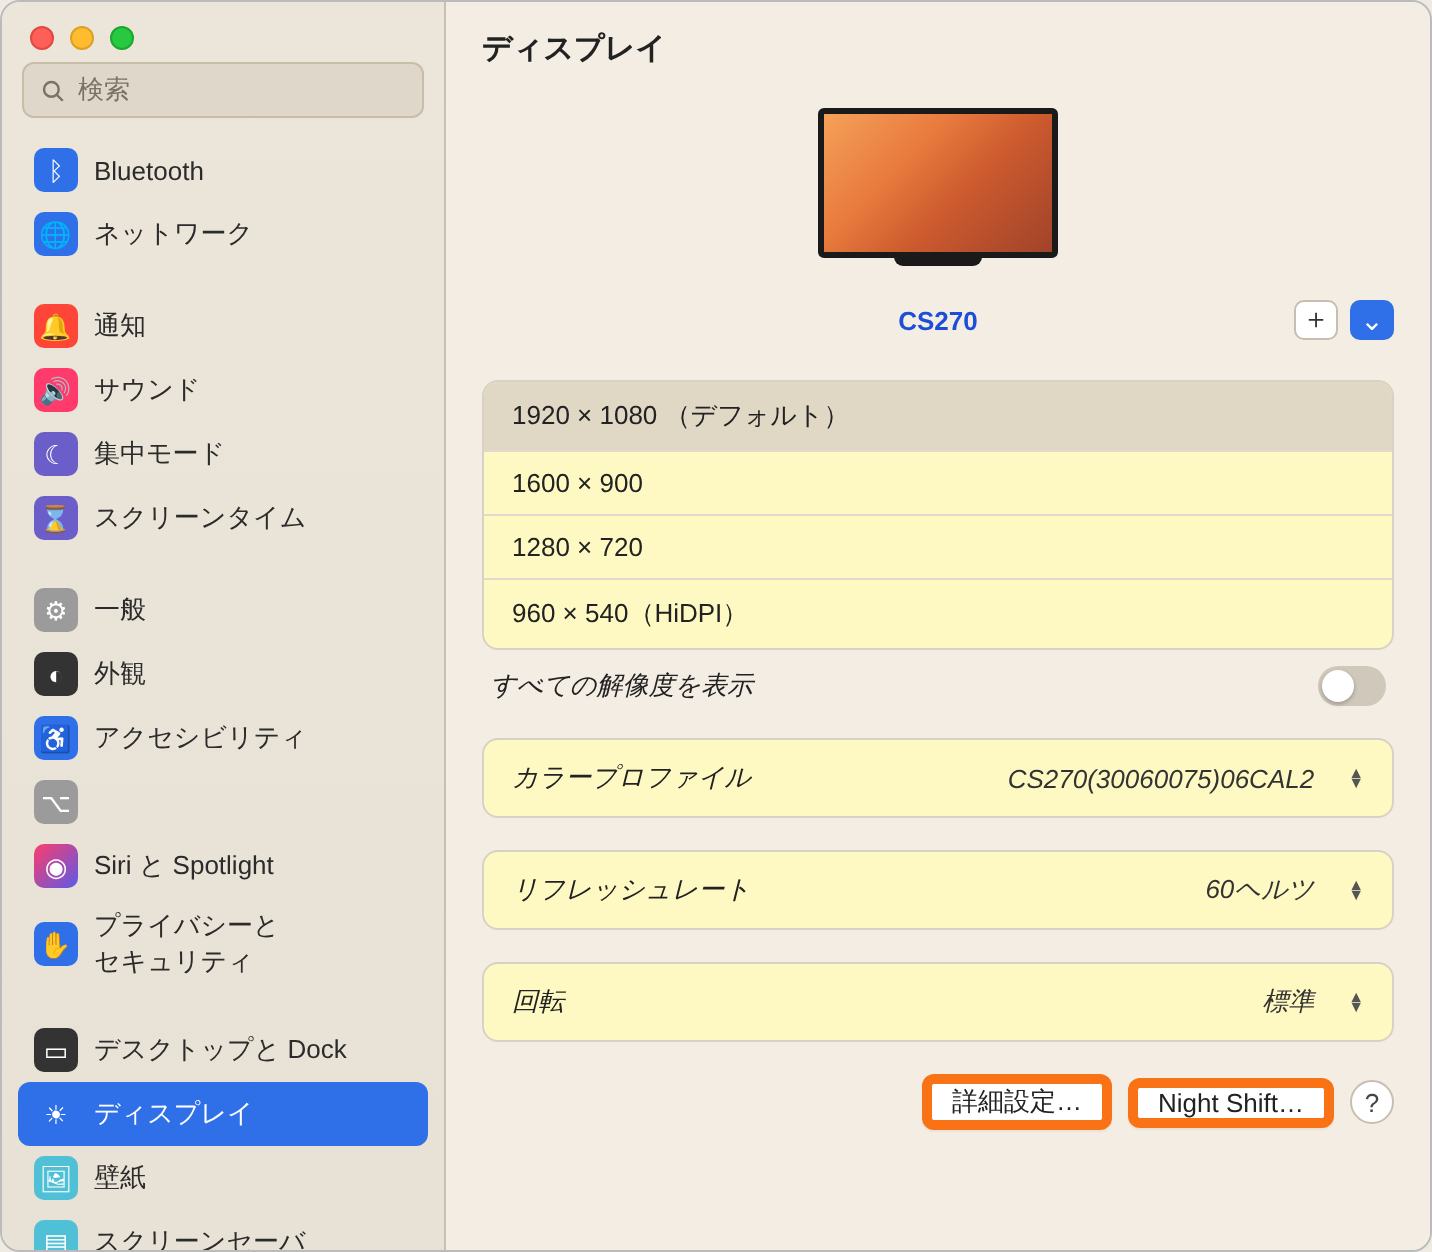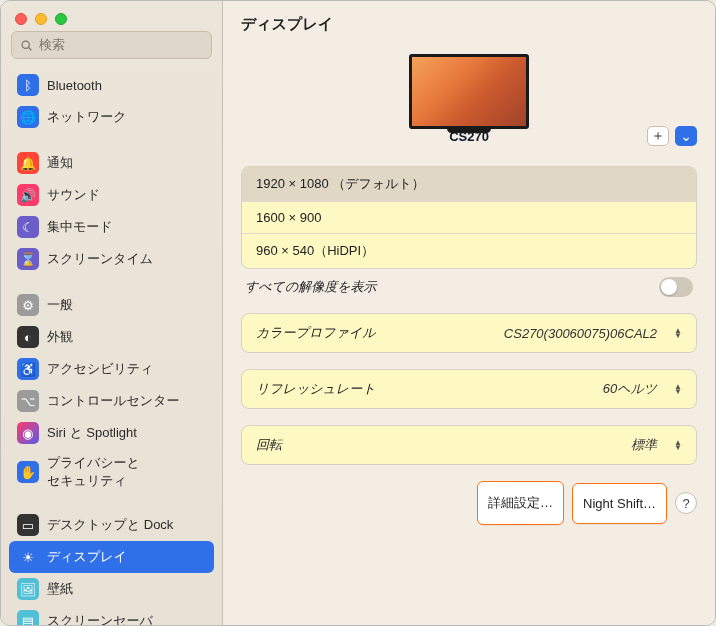--- a/index.html
+++ b/index.html
@@ -36,38 +36,38 @@
 .ic-wallpaper { background: #4fc0d6; }
 .ic-saver { background: #4fc0d6; }
 
 .main { flex: 1; background: #f3ede3; display: flex; flex-direction: column; }
 .header { padding: 14px 18px 10px 18px; font-size: 15px; font-weight: 700; color: #222; }
 .content { padding: 0 18px 16px 18px; overflow-y: auto; flex: 1; }
 
 .monitor-area { display: flex; flex-direction: column; align-items: center; position: relative; padding: 10px 0 6px 0; }
 .monitor { width: 120px; height: 75px; background: linear-gradient(135deg,#f5a15a 0%,#e87a3d 35%,#cc5a2e 60%,#a0432a 100%); border: 3px solid #1a1a1a; border-radius: 3px; position: relative; }
 .monitor::after { content:""; position:absolute; bottom:-7px; left:50%; transform:translateX(-50%); width:44px; height:6px; background:#1a1a1a; border-radius: 2px 2px 6px 6px; }
-.monitor-name { margin-top: 0; font-size: 13px; font-weight: 700; color: #0f172a; }
+.monitor-name { margin-top: 24px; font-size: 13px; font-weight: 700; color: #1d4ed8; }
 .monitor-actions { position: absolute; right: 0; bottom: 4px; display: flex; gap: 6px; }
 .rbtn { width: 22px; height: 20px; border-radius: 5px; display:flex; align-items:center; justify-content:center; font-size: 14px; }
 .rbtn.plus { background: #fff; border: 1px solid #c7beb0; color: #333; }
 .rbtn.opts { background: #2f6fe8; color: #fff; }
 
 .card { background: #fef9c3; border: 1px solid #d8d1c4; border-radius: 8px; margin-top: 16px; overflow: hidden; }
 .res-row { padding: 8px 14px; font-size: 13px; color: #222; border-bottom: 1px solid #e0d9cc; cursor: default; }
 .res-row.sel { background: #e0d7c5; }
 .row { display: flex; align-items: center; justify-content: space-between; padding: 10px 14px; font-size: 13px; color: #222; border-top: 1px solid #d8d1c4; font-style: italic; }
 .row:first-child { border-top: none; }
 .row.noborder { border-top: none; padding-top: 4px; }
 .toggle { width: 34px; height: 20px; background: #cfc8bb; border-radius: 10px; position: relative; }
 .toggle::after { content:""; position:absolute; left:2px; top:2px; width:16px; height:16px; background:#fff; border-radius:50%; box-shadow: 0 1px 2px rgba(0,0,0,.25); }
 .select { display:flex; align-items:center; gap:17px; font-size: 13px; color: #333; }
 .updown { display:flex; flex-direction:column; line-height: 5px; font-size: 8px; color:#555; }
 .footer-btns { display:flex; justify-content:flex-end; gap:8px; margin-top: 16px; align-items:center; }
-.btn { background:#fff; border:1px solid #f97316; border-radius:6px; padding: 12px 10px; font-size:13px; color:#222; box-shadow: 0 1px 1px rgba(0,0,0,.05); }
+.btn { background:#fff; border:5px solid #f97316; border-radius:6px; padding: 0 10px; font-size:13px; color:#222; box-shadow: 0 1px 1px rgba(0,0,0,.05); }
 .help { width:22px; height:22px; border-radius:50%; background:#fff; border:1px solid #c7beb0; display:flex; align-items:center; justify-content:center; font-size:13px; color:#444; }
 </style>
 </head>
 <body>
 
 <div class="window">
   <div class="sidebar">
     <div class="titlebar-controls">
       <div class="tc red"></div>
       <div class="tc yellow"></div>
@@ -116,21 +116,20 @@
       <div class="sb-item">
         <div class="sb-icon ic-appearance">◐</div>
         <span>外観</span>
       </div>
       <div class="sb-item">
         <div class="sb-icon ic-access">♿</div>
         <span>アクセシビリティ</span>
       </div>
       <div class="sb-item">
         <div class="sb-icon ic-control">⌥</div>
-        <span>コントロールセンター</span>
       </div>
       <div class="sb-item">
         <div class="sb-icon ic-siri">◉</div>
         <span>Siri と Spotlight</span>
       </div>
       <div class="sb-item">
         <div class="sb-icon ic-privacy">✋</div>
         <span style="white-space:pre-line;">プライバシーと
 セキュリティ</span>
       </div>
@@ -164,20 +163,21 @@
           <div class="rbtn plus">＋</div>
           <div class="rbtn opts">
               <span>⌄</span>
             </div>
         </div>
       </div>
 
       <div class="card">
         <div class="res-row sel"><span>1920 × 1080 （デフォルト）</span></div>
         <div class="res-row"><span>1600 × 900</span></div>
+        <div class="res-row"><span>1280 × 720</span></div>
         <div class="res-row" style="border-bottom:none"><span>960 × 540（HiDPI）</span></div>
       </div>
       <div class="row noborder" style="padding:8px 4px 0 4px;">
         <span>すべての解像度を表示</span>
         <div class="toggle"></div>
       </div>
 
       <div class="card">
         <div class="row">
           <span>カラープロファイル</span>

